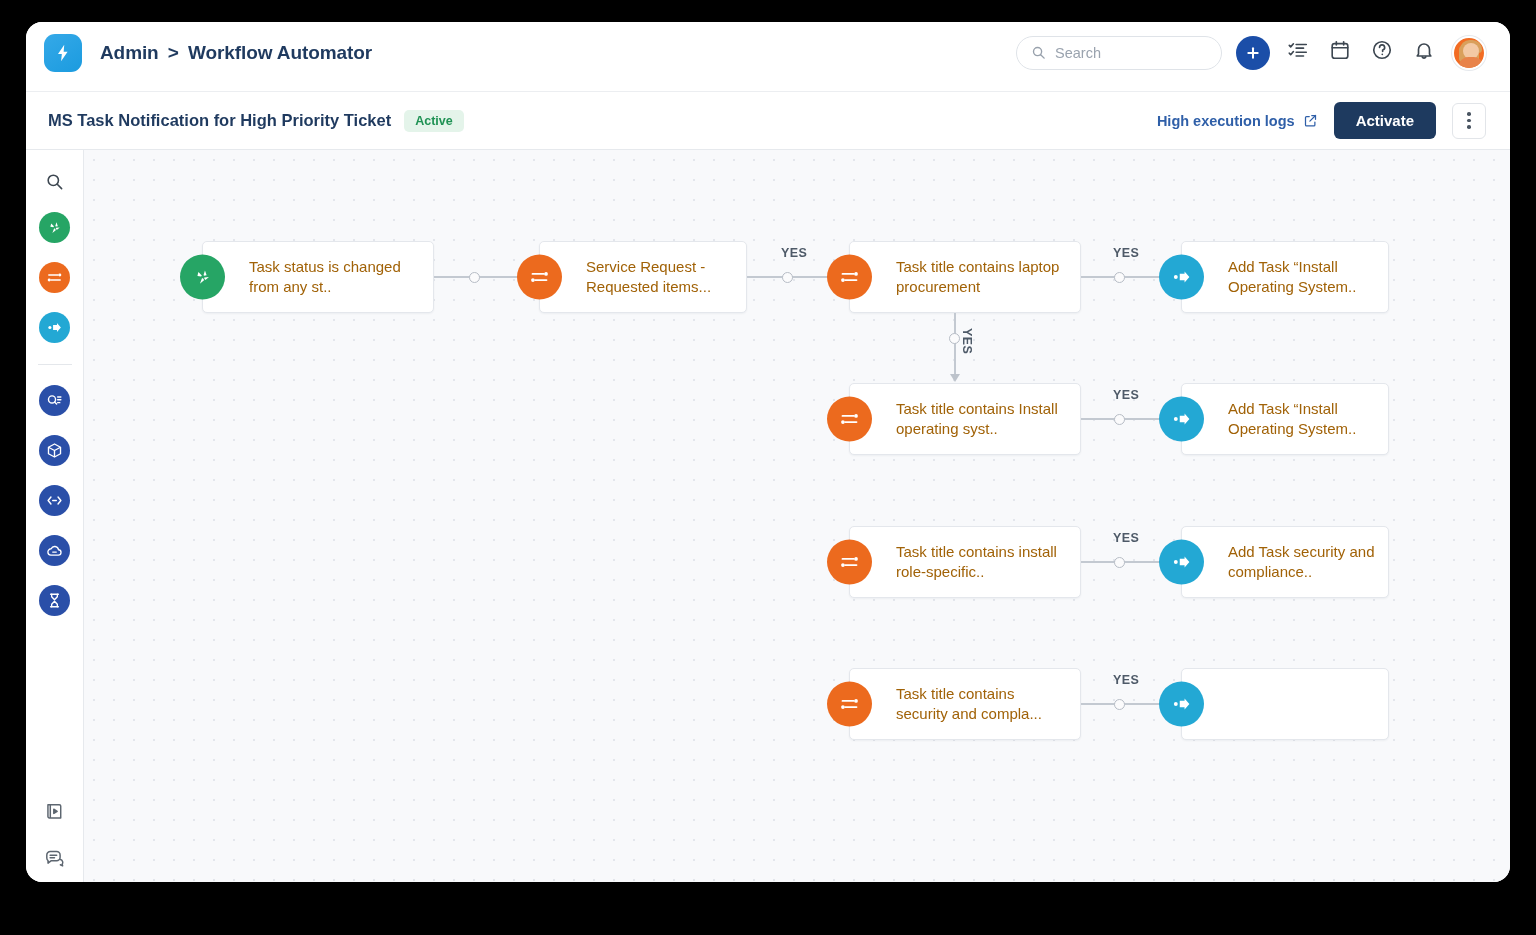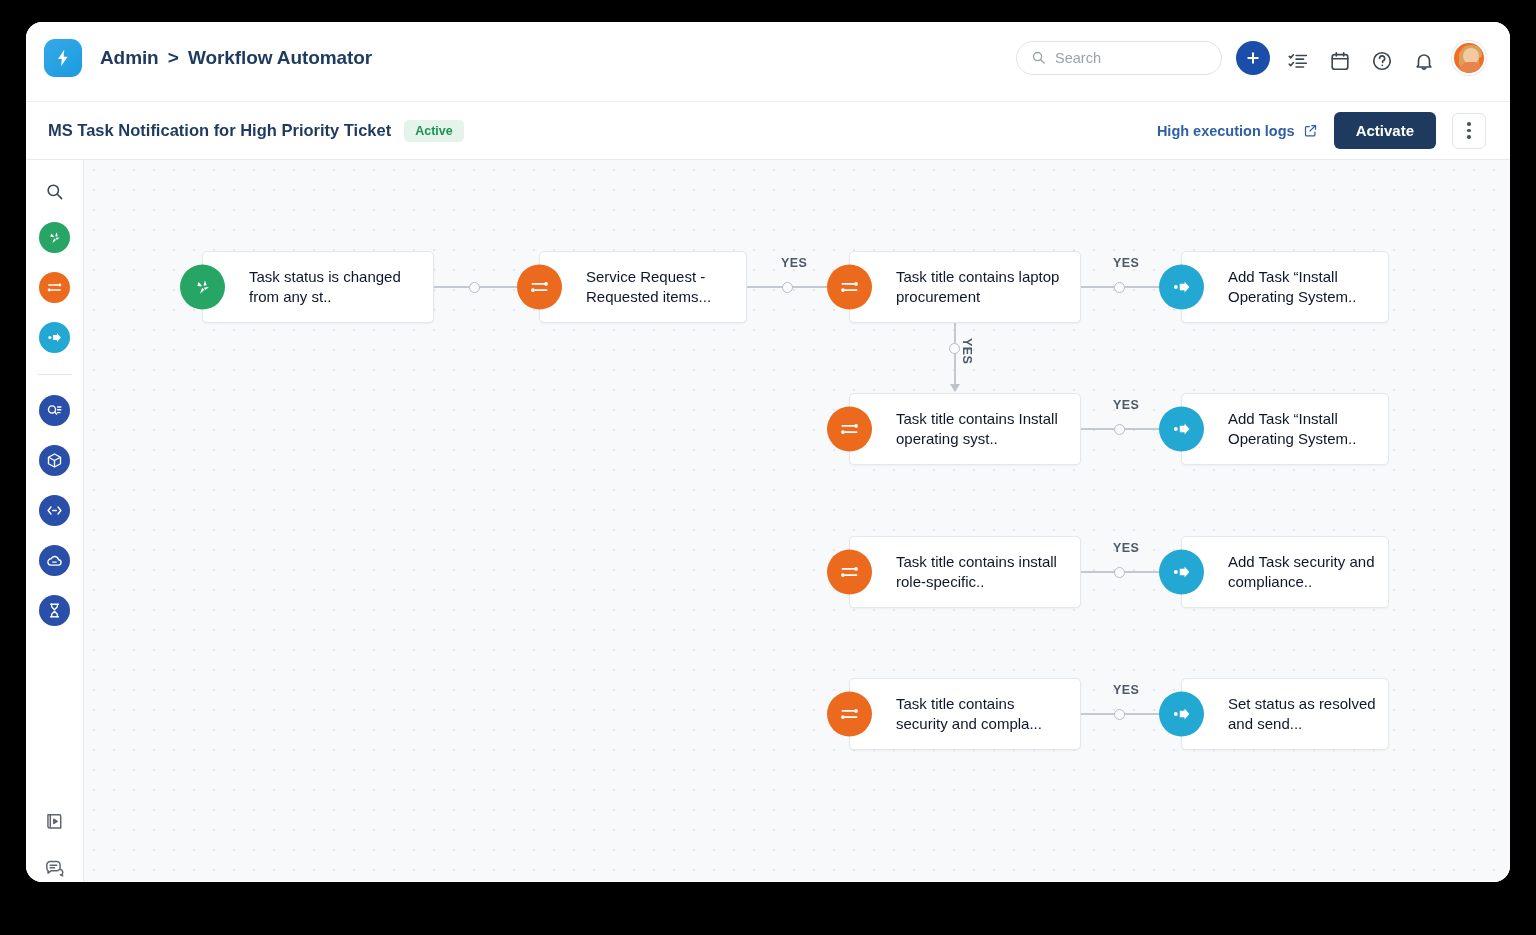--- a/index.html
+++ b/index.html
@@ -15,41 +15,41 @@
     width: 1484px; height: 860px;
     background: #ffffff;
     border-radius: 16px;
     overflow: hidden;
     box-shadow: 0 18px 48px rgba(0,0,0,0.55), 0 2px 10px rgba(0,0,0,0.4);
   }
 
   
   .topbar {
     position: relative;
-    height: 80px;
+    height: 70px;
     background: #ffffff;
     border-bottom: 1px solid #eceef1;
     display: flex; align-items: center;
     padding: 0 24px 8px 18px;
   }
   .brand-logo {
     width: 38px; height: 38px; border-radius: 11px;
     background: linear-gradient(145deg,#35a9e8,#1b9bdf);
     display: flex; align-items: center; justify-content: center;
     flex: 0 0 auto;
   }
   .brand-logo svg { width: 20px; height: 20px; }
   .breadcrumb {
     margin-left: 18px;
     font-size: 19px; font-weight: 700; color: #1f3a5f;
     letter-spacing: -0.1px; white-space: nowrap;
   }
   .breadcrumb .sep { font-weight: 600; margin: 0 4px; }
   .top-right {
-    margin-left: auto; display: flex; align-items: flex-end; gap: 14px;
+    margin-left: auto; display: flex; align-items: flex-start; gap: 14px;
   }
   .search-box {
     width: 206px; height: 34px;
     border: 1px solid #dfe3e8; border-radius: 18px;
     display: flex; align-items: center; gap: 9px;
     padding: 0 14px; background: #fff;
   }
   .search-box svg { width: 15px; height: 15px; flex: 0 0 auto; }
   .search-box input {
     border: 0; outline: 0; font-size: 14.5px; color: #5a6573;
@@ -147,21 +147,21 @@
   .node {
     position: absolute;
     height: 72px;
     background: #ffffff;
     border: 1px solid #e4e7ec;
     border-radius: 5px;
     box-shadow: 0 1px 2px rgba(20,30,50,0.05);
     display: flex; align-items: center;
   }
   .node .nlabel {
-    font-size: 15px; line-height: 20px; color: #0f172a; font-weight: 400;
+    font-size: 15px; line-height: 20px; color: #a16207; font-weight: 400;
     padding-left: 46px; padding-right: 12px;
   }
   .node .ncircle {
     position: absolute; left: -23px; top: 50%; transform: translateY(-50%);
     width: 45px; height: 45px; border-radius: 50%;
     display: flex; align-items: center; justify-content: center;
   }
   .node .ncircle svg { width: 21px; height: 21px; }
   .c-trigger { background: #26a565; }
   .c-cond { background: #ec6a1e; }
@@ -525,18 +525,17 @@
       <div class="arrow-r" style="left:1086px; top:549px;"></div>
       <div class="yes-label" style="left:1029px; top:523px;">YES</div>
 
       <div class="node" style="left:1097px; top:518px; width:208px;">
         <div class="ncircle c-action">
           <svg viewBox="0 0 24 24" fill="#ffffff">
             <circle cx="5.5" cy="12" r="2.2"></circle>
               <path d="M10 8.4h5.5V5.6L21 12l-5.5 6.4v-2.8H10z"></path>
           </svg>
         </div>
-        <div class="nlabel">Set status as resolved and send...</div>
       </div>
 
     </div>
   </div>
 </div>
 
 </body></html>

